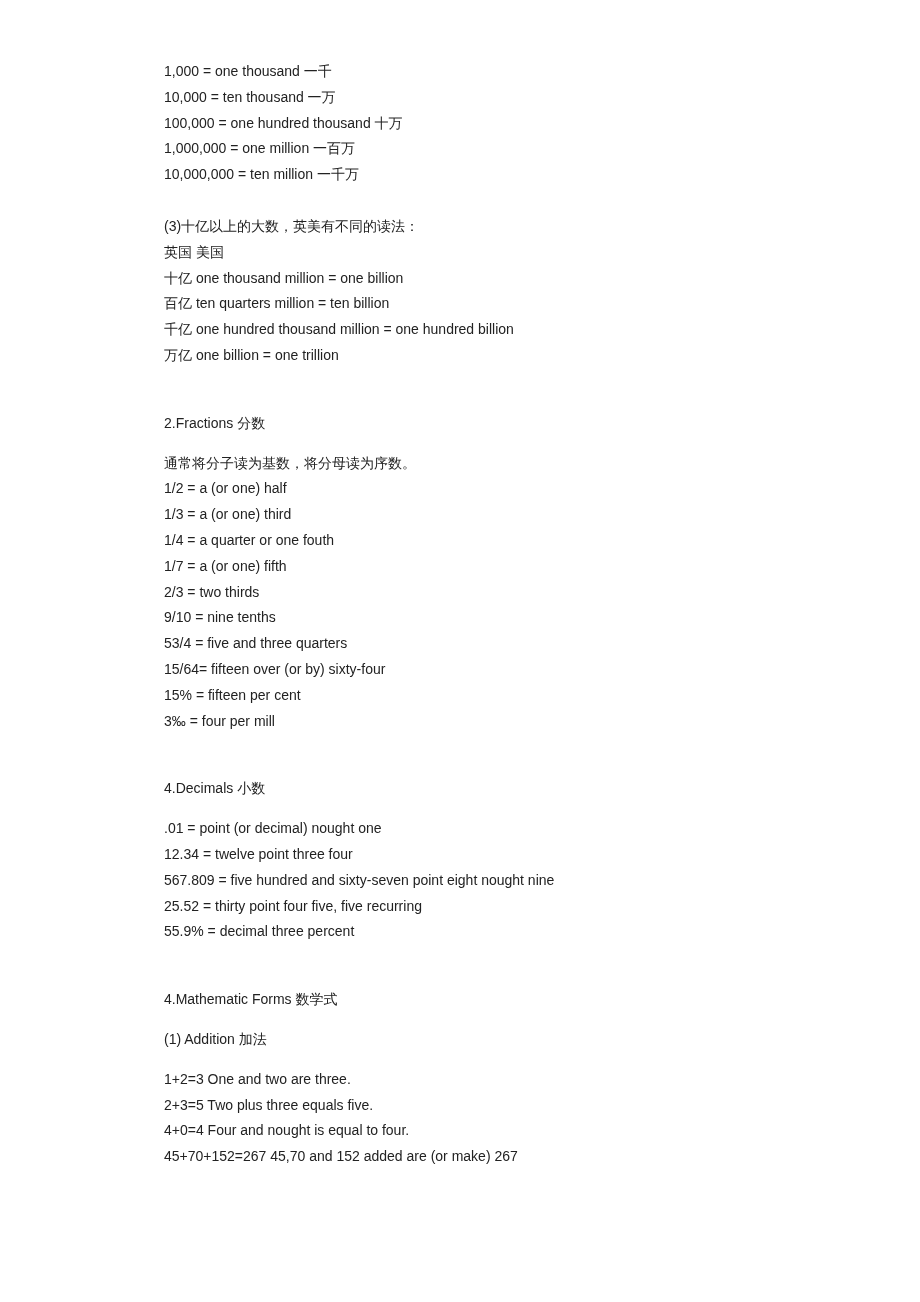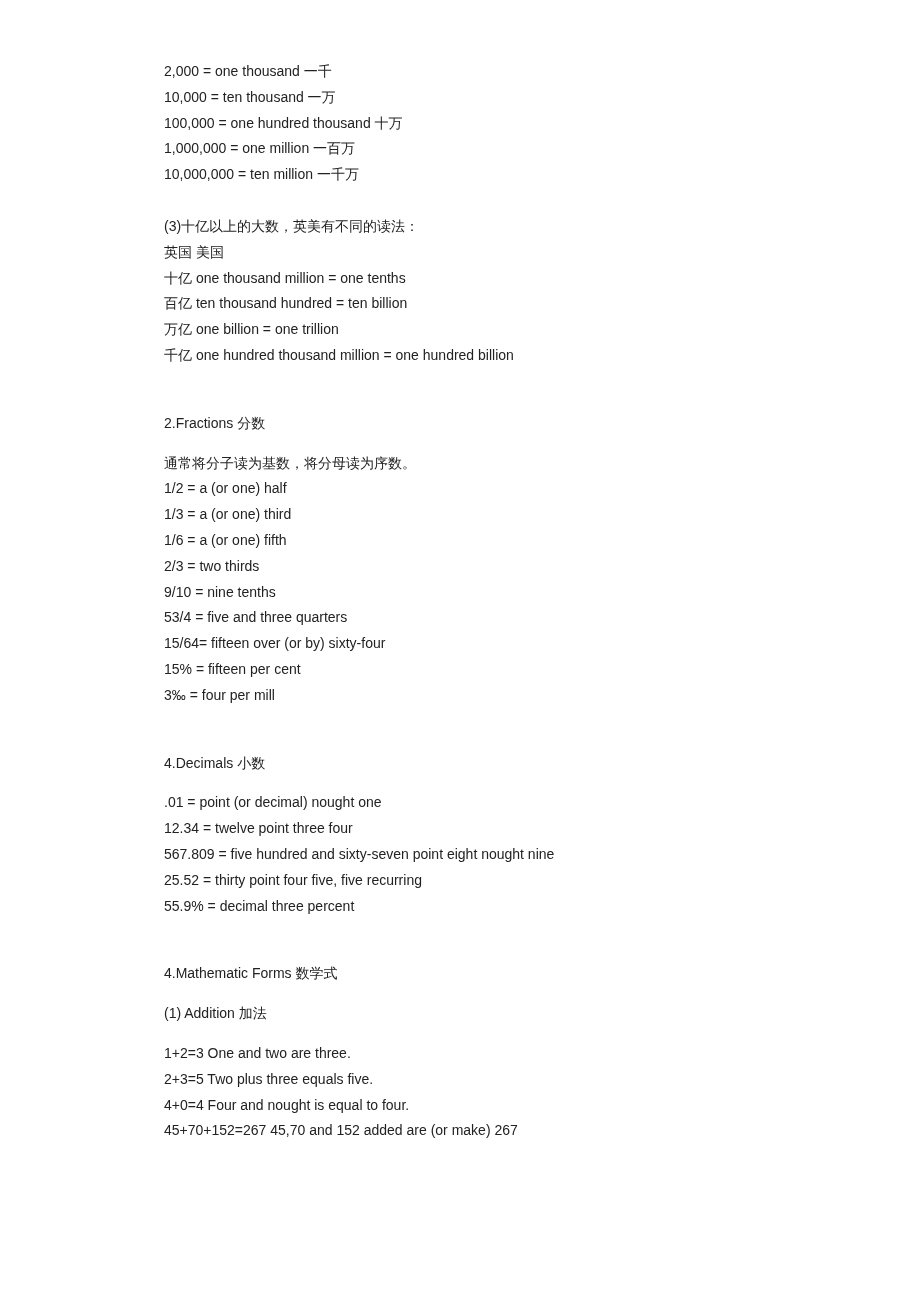--- a/index.html
+++ b/index.html
@@ -37,47 +37,48 @@
       display: block;
       height: 12px;
     }
   </style>
 </head>
 <body>
 
 <div>
 
   <div class="section">
-    <span class="line">2,000 = one thousand  一千</span>
+    <span class="line">1,000 = one thousand  一千</span>
     <span class="line">10,000 = ten thousand  一万</span>
     <span class="line">100,000 = one hundred thousand  十万</span>
     <span class="line">1,000,000 = one million  一百万</span>
     <span class="line">10,000,000 = ten million  一千万</span>
   </div>
 
   <span class="blank-line"></span>
 
   <div class="section">
     <span class="line">(3)十亿以上的大数，英美有不同的读法：</span>
     <span class="line">英国  美国</span>
-    <span class="line">十亿  one thousand million = one tenths</span>
-    <span class="line">百亿  ten thousand hundred = ten billion</span>
+    <span class="line">十亿  one thousand million = one billion</span>
+    <span class="line">百亿  ten quarters million = ten billion</span>
+    <span class="line">千亿  one hundred thousand million = one hundred billion</span>
     <span class="line">万亿  one billion = one trillion</span>
-    <span class="line">千亿  one hundred thousand million = one hundred billion</span>
   </div>
 
   <span class="blank-line"></span>
 
   <div class="section">
     <span class="section-title">2.Fractions  分数</span>
     <span class="blank-line"></span>
     <span class="line">通常将分子读为基数，将分母读为序数。</span>
     <span class="line">1/2 = a (or one) half</span>
     <span class="line">1/3 = a (or one) third</span>
-    <span class="line">1/6 = a (or one) fifth</span>
+    <span class="line">1/4 = a quarter or one fouth</span>
+    <span class="line">1/7 = a (or one) fifth</span>
     <span class="line">2/3 = two thirds</span>
     <span class="line">9/10 = nine tenths</span>
     <span class="line">53/4 = five and three quarters</span>
     <span class="line">15/64= fifteen over (or by) sixty-four</span>
     <span class="line">15% = fifteen per cent</span>
     <span class="line">3‰ = four per mill</span>
   </div>
 
   <span class="blank-line"></span>
 

